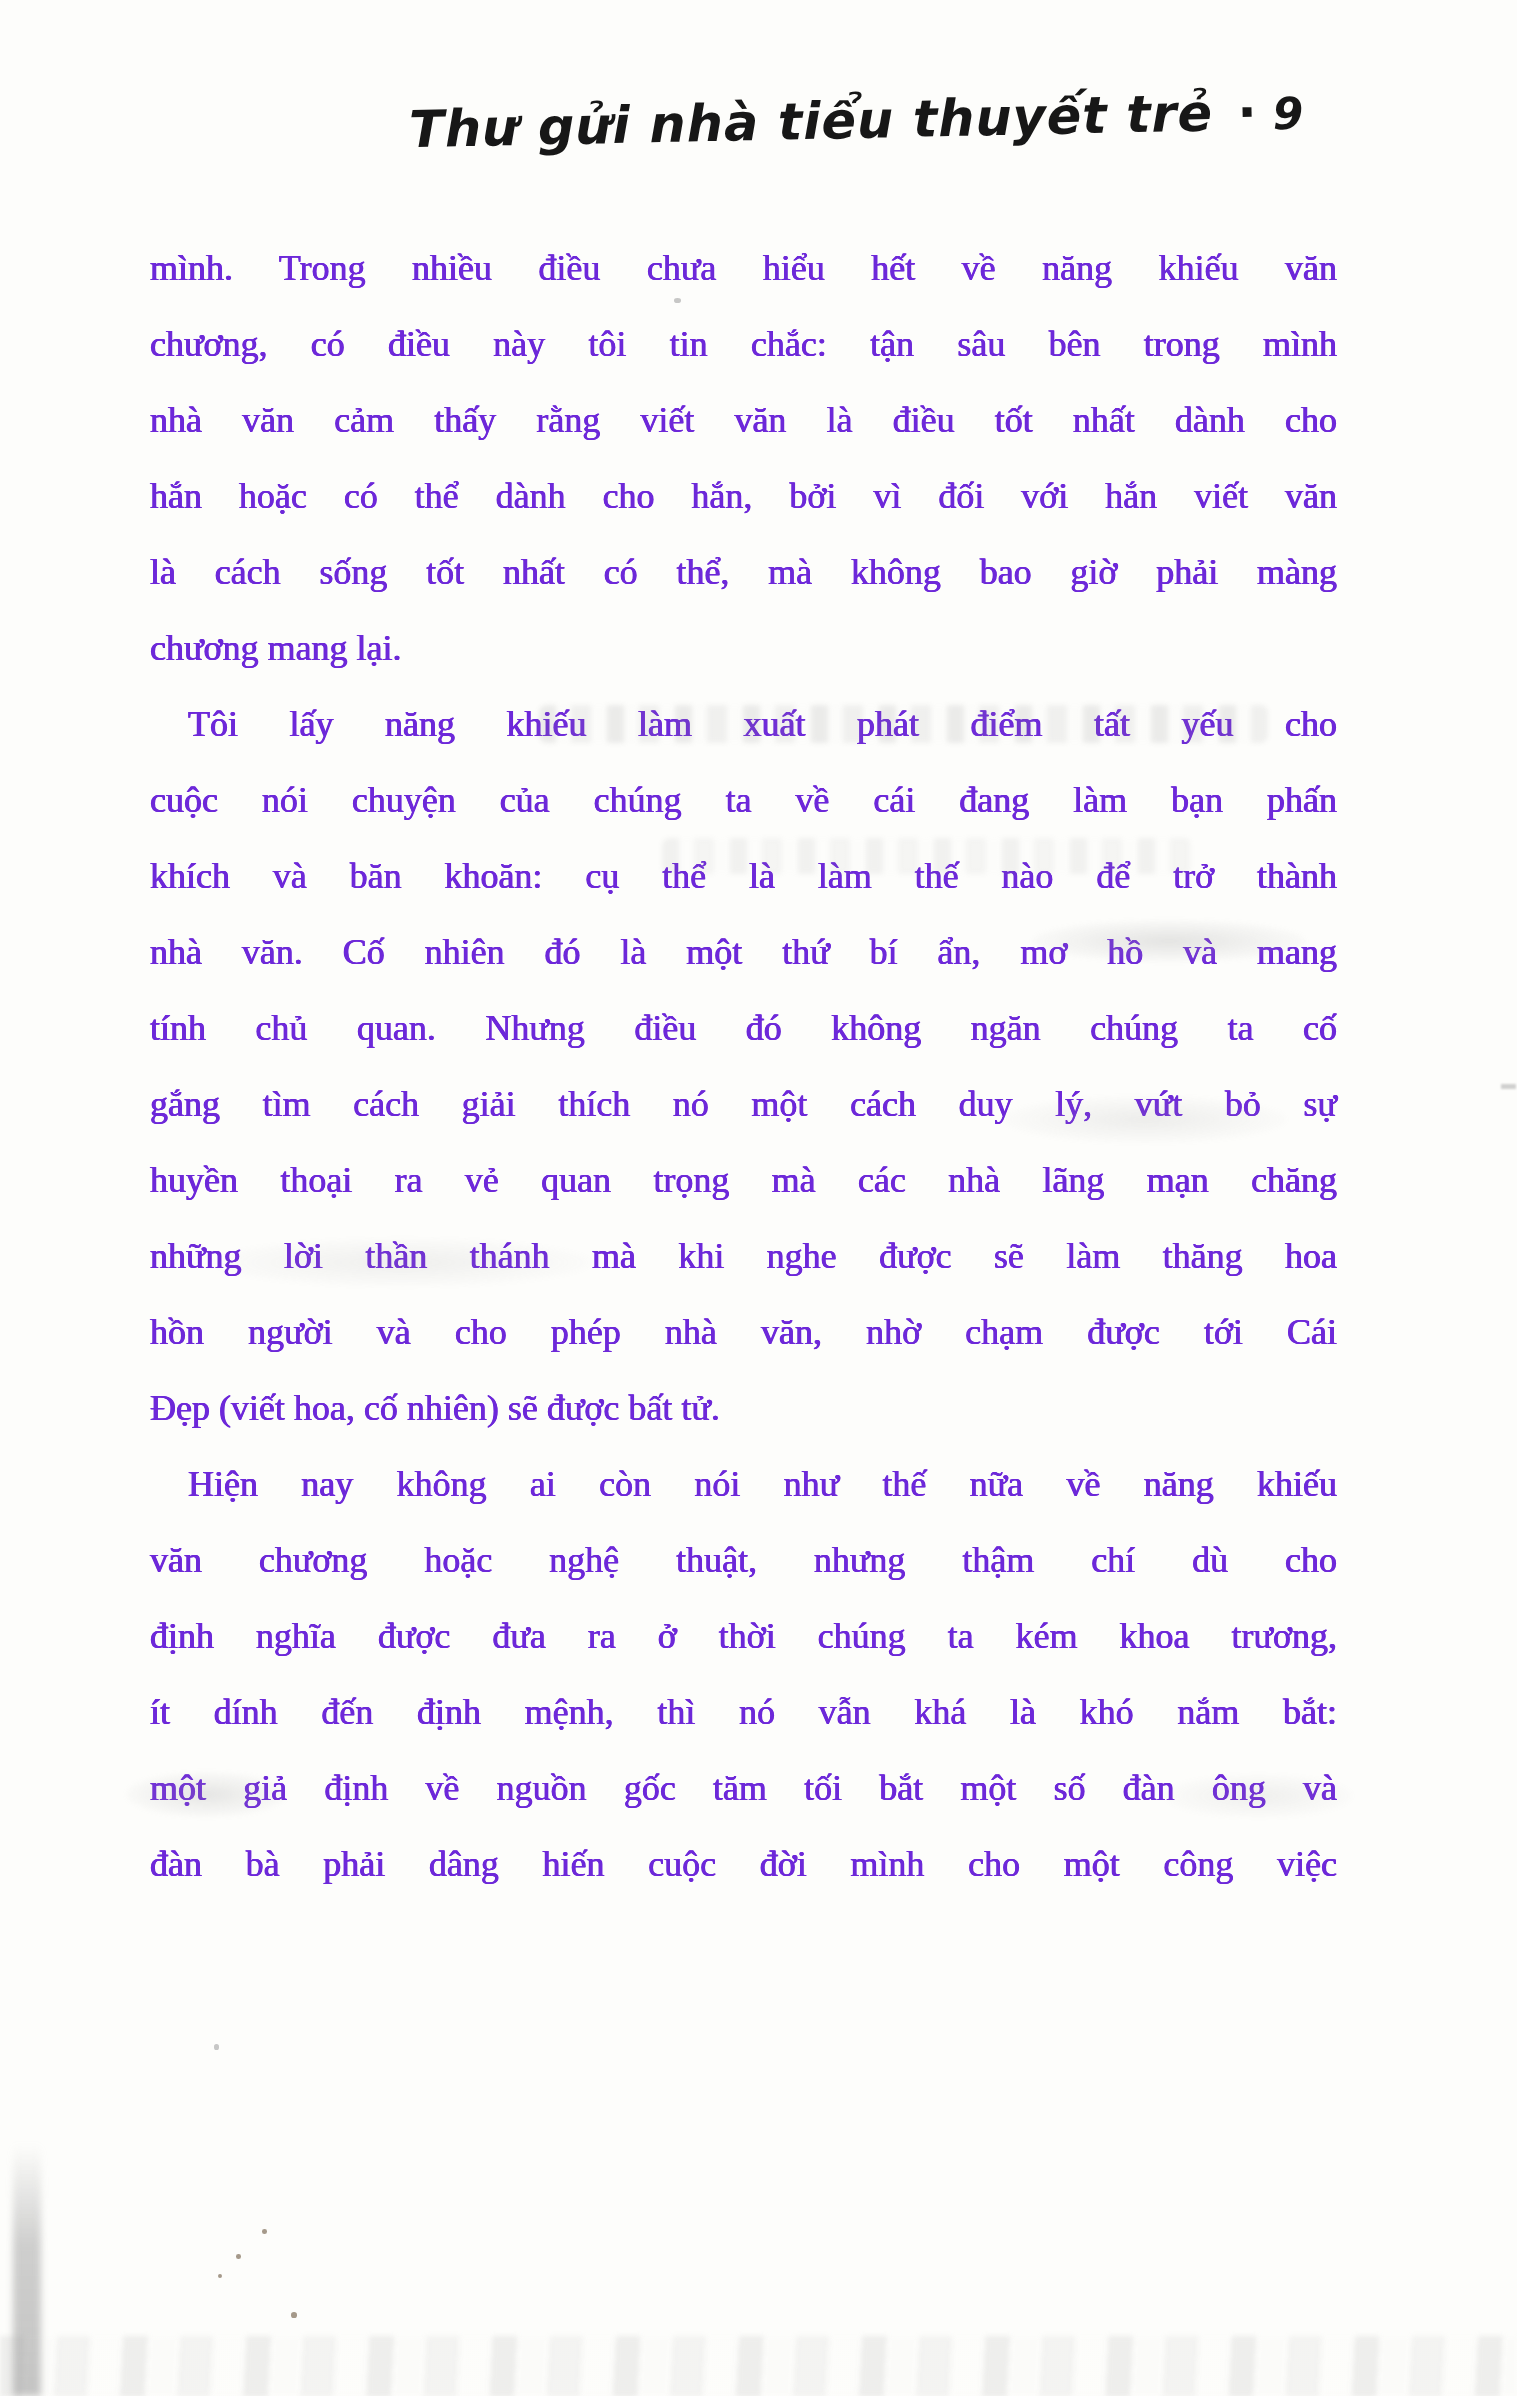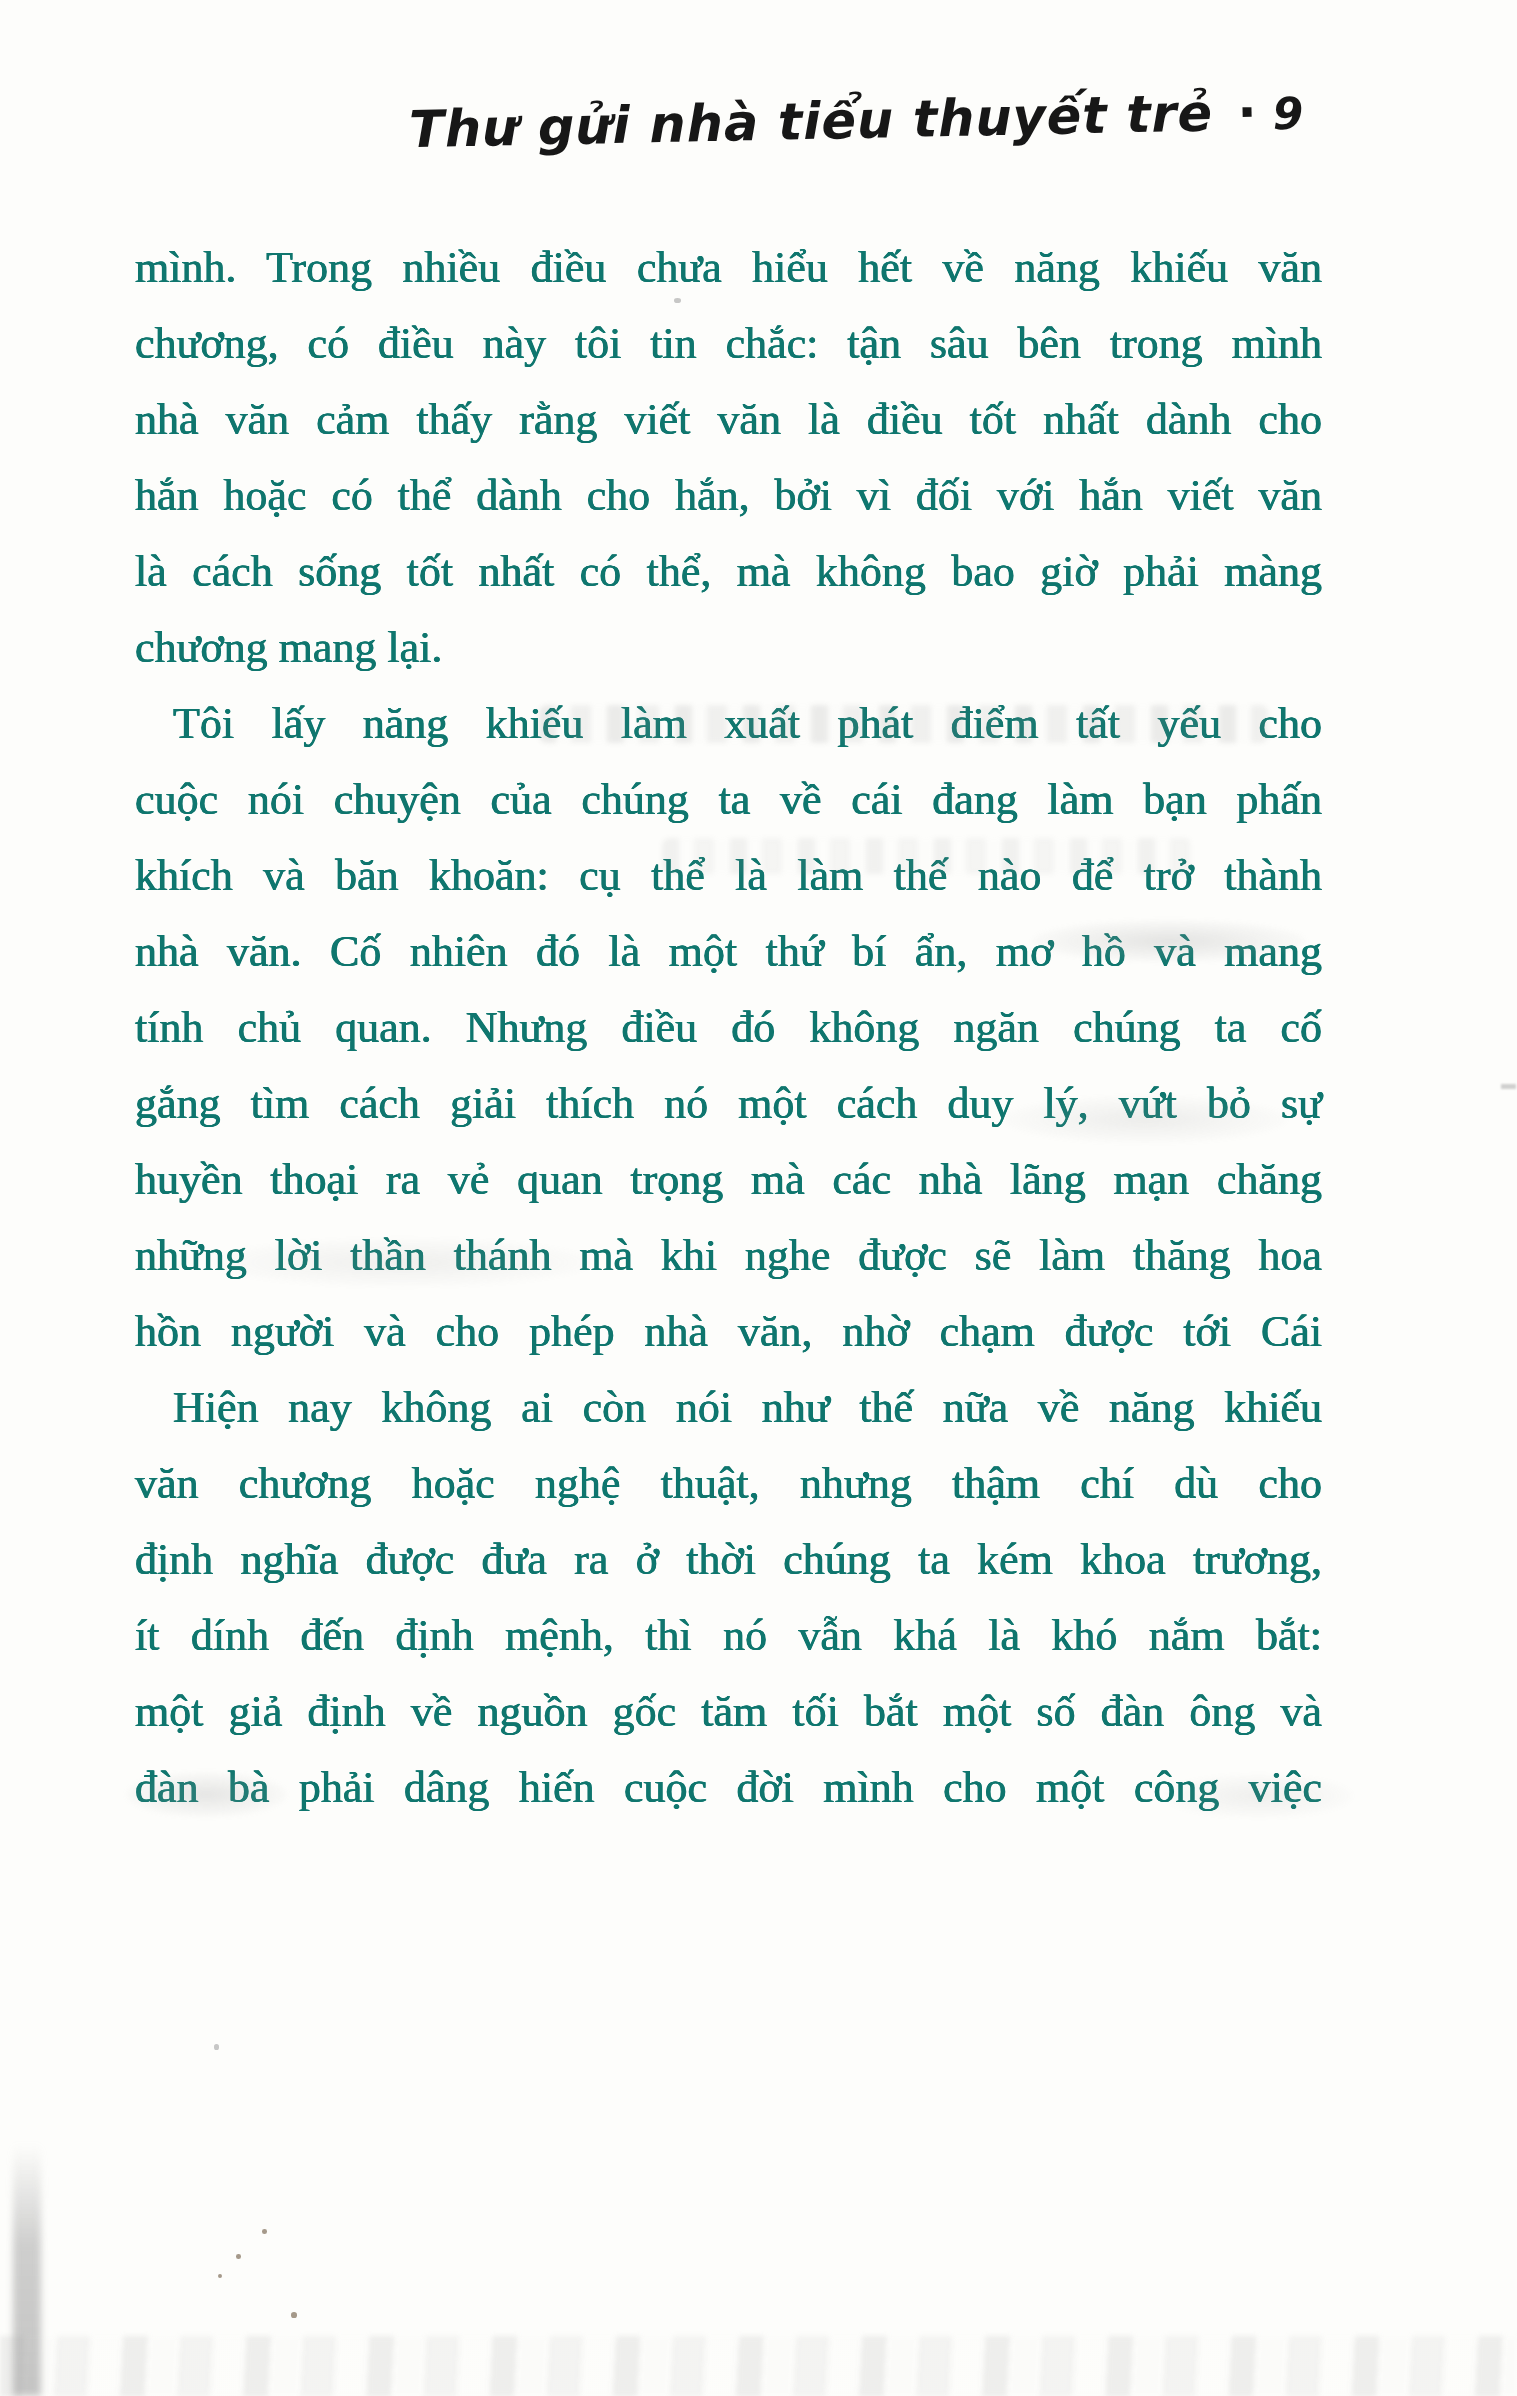--- a/index.html
+++ b/index.html
@@ -25,23 +25,23 @@
     letter-spacing: 0.9px;
     white-space: nowrap;
   }
   .running-head .hand { display: inline-block; transform: rotate(-1.2deg); }
   .running-head .sep { margin: 0 15px 0 24.6px; font-style: normal; }
   .running-head .pagenum { font-size: 44px; }
 
   
   .textblock {
     position: absolute;
-    left: 135px; top: 230px; width: 1187px;
-    font-size: 44px;
-    color: #0f766e;
+    left: 150px; top: 230px; width: 1187px;
+    font-size: 36px;
+    color: #6d28d9;
     text-shadow: 0.4px 0 0 currentColor, -0.4px 0 0 currentColor;
   }
   .line {
     height: 76px; line-height: 76px;
     text-align: justify;
     text-align-last: justify;
     white-space: normal;
   }
   .line.last { text-align-last: left; }
   .line.indent { text-indent: 38px; }
@@ -107,20 +107,21 @@
     <div>
       <div class="line indent">Tôi lấy năng khiếu làm xuất phát điểm tất yếu cho</div>
       <div class="line">cuộc nói chuyện của chúng ta về cái đang làm bạn phấn</div>
       <div class="line">khích và băn khoăn: cụ thể là làm thế nào để trở thành</div>
       <div class="line">nhà văn. Cố nhiên đó là một thứ bí ẩn, mơ hồ và mang</div>
       <div class="line">tính chủ quan. Nhưng điều đó không ngăn chúng ta cố</div>
       <div class="line">gắng tìm cách giải thích nó một cách duy lý, vứt bỏ sự</div>
       <div class="line">huyền thoại ra vẻ quan trọng mà các nhà lãng mạn chăng</div>
       <div class="line">những lời thần thánh mà khi nghe được sẽ làm thăng hoa</div>
       <div class="line">hồn người và cho phép nhà văn, nhờ chạm được tới Cái</div>
+      <div class="line last">Đẹp (viết hoa, cố nhiên) sẽ được bất tử.</div>
     </div>
 
     <div>
       <div class="line indent">Hiện nay không ai còn nói như thế nữa về năng khiếu</div>
       <div class="line">văn chương hoặc nghệ thuật, nhưng thậm chí dù cho</div>
       <div class="line">định nghĩa được đưa ra ở thời chúng ta kém khoa trương,</div>
       <div class="line">ít dính đến định mệnh, thì nó vẫn khá là khó nắm bắt:</div>
       <div class="line">một giả định về nguồn gốc tăm tối bắt một số đàn ông và</div>
       <div class="line">đàn bà phải dâng hiến cuộc đời mình cho một công việc</div>
     </div>

